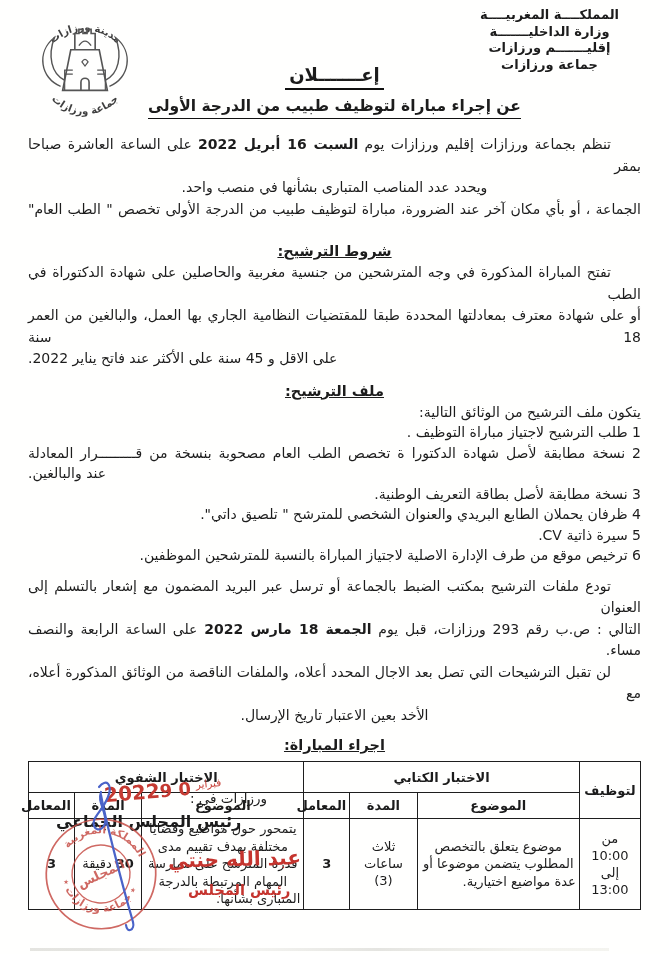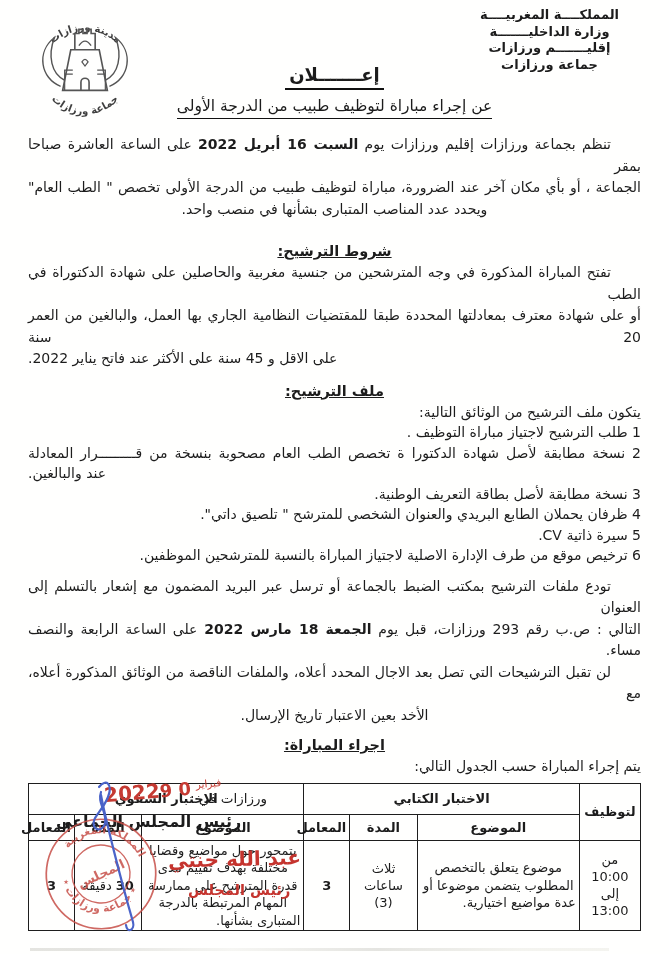--- a/index.html
+++ b/index.html
@@ -12,21 +12,21 @@
   }
   
   .gov-block { position:absolute; top:7px; left:auto; right:12px; width:215px;
     text-align:center; font-weight:bold; font-size:13px; line-height:16.5px; }
   .emblem { position:absolute; top:5px; right:auto; left:24px; width:122px; height:122px; }
   
   .title-block { padding-top:62px; text-align:center; }
   .doc-title { display:inline-block; font-size:18px; font-weight:bold; line-height:26px;
     border-bottom:2px solid #111; padding:0 4px 0 4px; }
   .doc-subtitle { display:block; margin-top:5px; }
-  .doc-subtitle span { display:inline-block; font-size:15.5px; font-weight:normal; line-height:23px;
+  .doc-subtitle span { display:inline-block; font-size:15.5px; font-weight:bold; line-height:23px;
     border-bottom:1.6px solid #111; }
   
   .line { font-size:14px; line-height:21.5px; text-align:right; }
   .small-lh { line-height:20.5px; }
   .fill { text-align:justify; text-align-last:justify; }
   .center { text-align:center; text-align-last:center; }
   .left { text-align:left; text-align-last:left; }
   .indent { text-indent:30px; }
   .b { font-weight:bold; }
   .section-h { font-size:14.5px; font-weight:bold; text-decoration:underline; line-height:22px; text-align:center; }
@@ -95,28 +95,28 @@
     </g>
   </svg>
 
   <div class="title-block">
     <div><span class="doc-title">إعـــــــلان</span></div>
     <div class="doc-subtitle"><span>عن إجراء مباراة لتوظيف طبيب من الدرجة  الأولى</span></div>
   </div>
 
   <div class="mt-intro">
     <div class="line fill indent"><span>تنظم بجماعة ورزازات إقليم ورزازات يوم </span><span class="b">السبت 16 أبريل 2022</span><span> على الساعة العاشرة صباحا بمقر</span></div>
+    <div class="line center">ويحدد عدد المناصب  المتبارى بشأنها في منصب واحد.</div>
     <div class="line fill">الجماعة ، أو بأي مكان آخر عند الضرورة، مباراة لتوظيف طبيب من الدرجة الأولى تخصص " الطب العام"</div>
-    <div class="line center">ويحدد عدد المناصب  المتبارى بشأنها في منصب واحد.</div>
   </div>
 
   <div class="mt-cond">
     <div class="section-h">شروط الترشيح:</div>
     <div class="line fill indent">تفتح المباراة المذكورة في وجه المترشحين من جنسية مغربية والحاصلين على شهادة الدكتوراة في الطب</div>
-    <div class="line fill">أو على شهادة معترف بمعادلتها المحددة طبقا للمقتضيات النظامية الجاري بها العمل، والبالغين من العمر 20 سنة</div>
+    <div class="line fill">أو على شهادة معترف بمعادلتها المحددة طبقا للمقتضيات النظامية الجاري بها العمل، والبالغين من العمر 18 سنة</div>
     <div class="line left">على الاقل و 45 سنة على الأكثر عند فاتح يناير 2022.</div>
   </div>
 
   <div class="mt-file">
     <div class="section-h">ملف الترشيح:</div>
     <div class="line small-lh">يتكون ملف الترشيح من الوثائق التالية:</div>
     <div class="line small-lh">1 طلب الترشيح لاجتياز مباراة التوظيف .</div>
     <div class="line small-lh fill">2 نسخة مطابقة لأصل شهادة الدكتورا ة تخصص الطب العام مصحوبة بنسخة من قـــــــــرار المعادلة</div>
     <div class="line small-lh left">عند والبالغين.</div>
     <div class="line small-lh">3 نسخة مطابقة لأصل بطاقة التعريف الوطنية.</div>
@@ -127,21 +127,20 @@
 
   <div class="mt-file">
     <div class="line fill indent">تودع ملفات الترشيح بمكتب الضبط بالجماعة أو ترسل عبر البريد المضمون مع إشعار بالتسلم إلى العنوان</div>
     <div class="line fill"><span>التالي : ص.ب رقم 293 ورزازات، قبل  يوم </span><span class="b">الجمعة 18 مارس 2022</span><span>  على الساعة الرابعة والنصف مساء.</span></div>
     <div class="line fill indent">لن تقبل الترشيحات التي تصل بعد الاجال المحدد أعلاه، والملفات الناقصة من الوثائق المذكورة أعلاه، مع</div>
     <div class="line center">الأخد بعين الاعتبار تاريخ الإرسال.</div>
   </div>
 
   <div class="mt-exam">
     <div class="section-h">اجراء المباراة:</div>
-    <div class="line">يتم إجراء المباراة حسب الجدول التالي:</div>
   </div>
 
   <table class="exam" dir="rtl">
     <colgroup>
       <col style="width:10%">
         <col style="width:26.5%">
         <col style="width:11%">
         <col style="width:7.5%">
       <col style="width:26.5%">
         <col style="width:11%">

